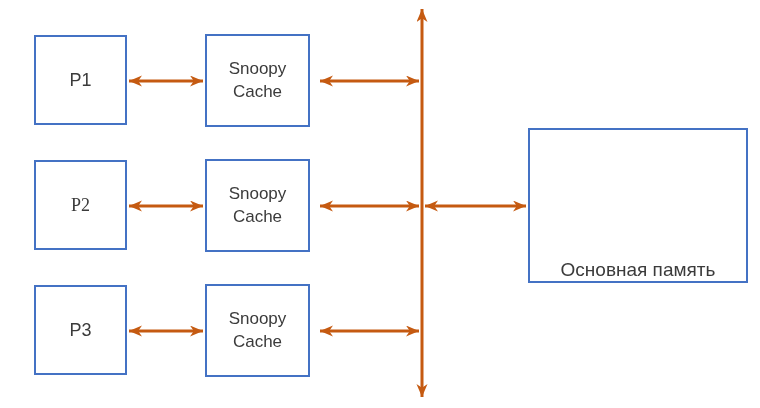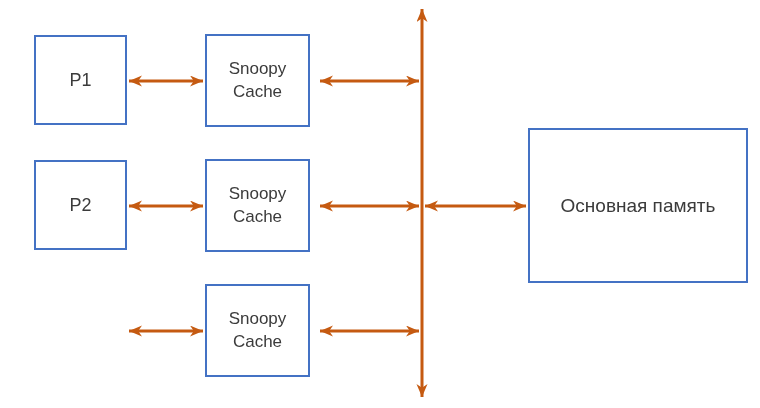--- a/index.html
+++ b/index.html
@@ -26,23 +26,23 @@
     background: var(--background);
     color: var(--text);
     display: flex;
     flex-direction: column;
     align-items: center;
     justify-content: center;
     text-align: center;
   }
   .proc-box   { left: 34px;  width: 93px;  height: 90px;  font-size: 18px; }
   .cache-box  { left: 205px; width: 105px; height: 93px;  font-size: 17px; line-height: 1.35; }
-  .memory-box { left: 528px; top: 128px; width: 220px; height: 155px; font-size: 19px; }
+  .memory-box { left: 528px; top: 128px; width: 220px; height: 155px; font-size: 19px; justify-content: flex-end; }
   .row1p { top: 35px; }  .row1c { top: 34px; }
-  .row2p { top: 160px; } .row2c { top: 159px; }
+  .row2p { top: 160px; font-family: Liberation Serif, serif; } .row2c { top: 159px; }
   .row3p { top: 285px; } .row3c { top: 284px; }
   svg.wires {
     position: absolute;
     left: 0; top: 0;
     width: 760px; height: 408px;
     pointer-events: none;
   }
   svg.wires line { stroke: var(--arrow); stroke-width: 3; }
   svg.wires marker path { fill: var(--arrow); }
 </style>
@@ -70,20 +70,23 @@
     <line x1="129" y1="331" x2="203" y2="331" marker-start="url(#ah)" marker-end="url(#ah)"></line>
     <line x1="320" y1="331" x2="419" y2="331" marker-start="url(#ah)" marker-end="url(#ah)"></line>
   </svg>
 
   <div class="node proc-box row1p">
     <span>P1</span>
   </div>
   <div class="node proc-box row2p">
     <span>P2</span>
   </div>
+  <div class="node proc-box row3p">
+    <span>P3</span>
+  </div>
 
   <div class="node cache-box row1c">
     <span>Snoopy</span>
     <span>Cache</span>
   </div>
   <div class="node cache-box row2c">
     <span>Snoopy</span>
     <span>Cache</span>
   </div>
   <div class="node cache-box row3c">

